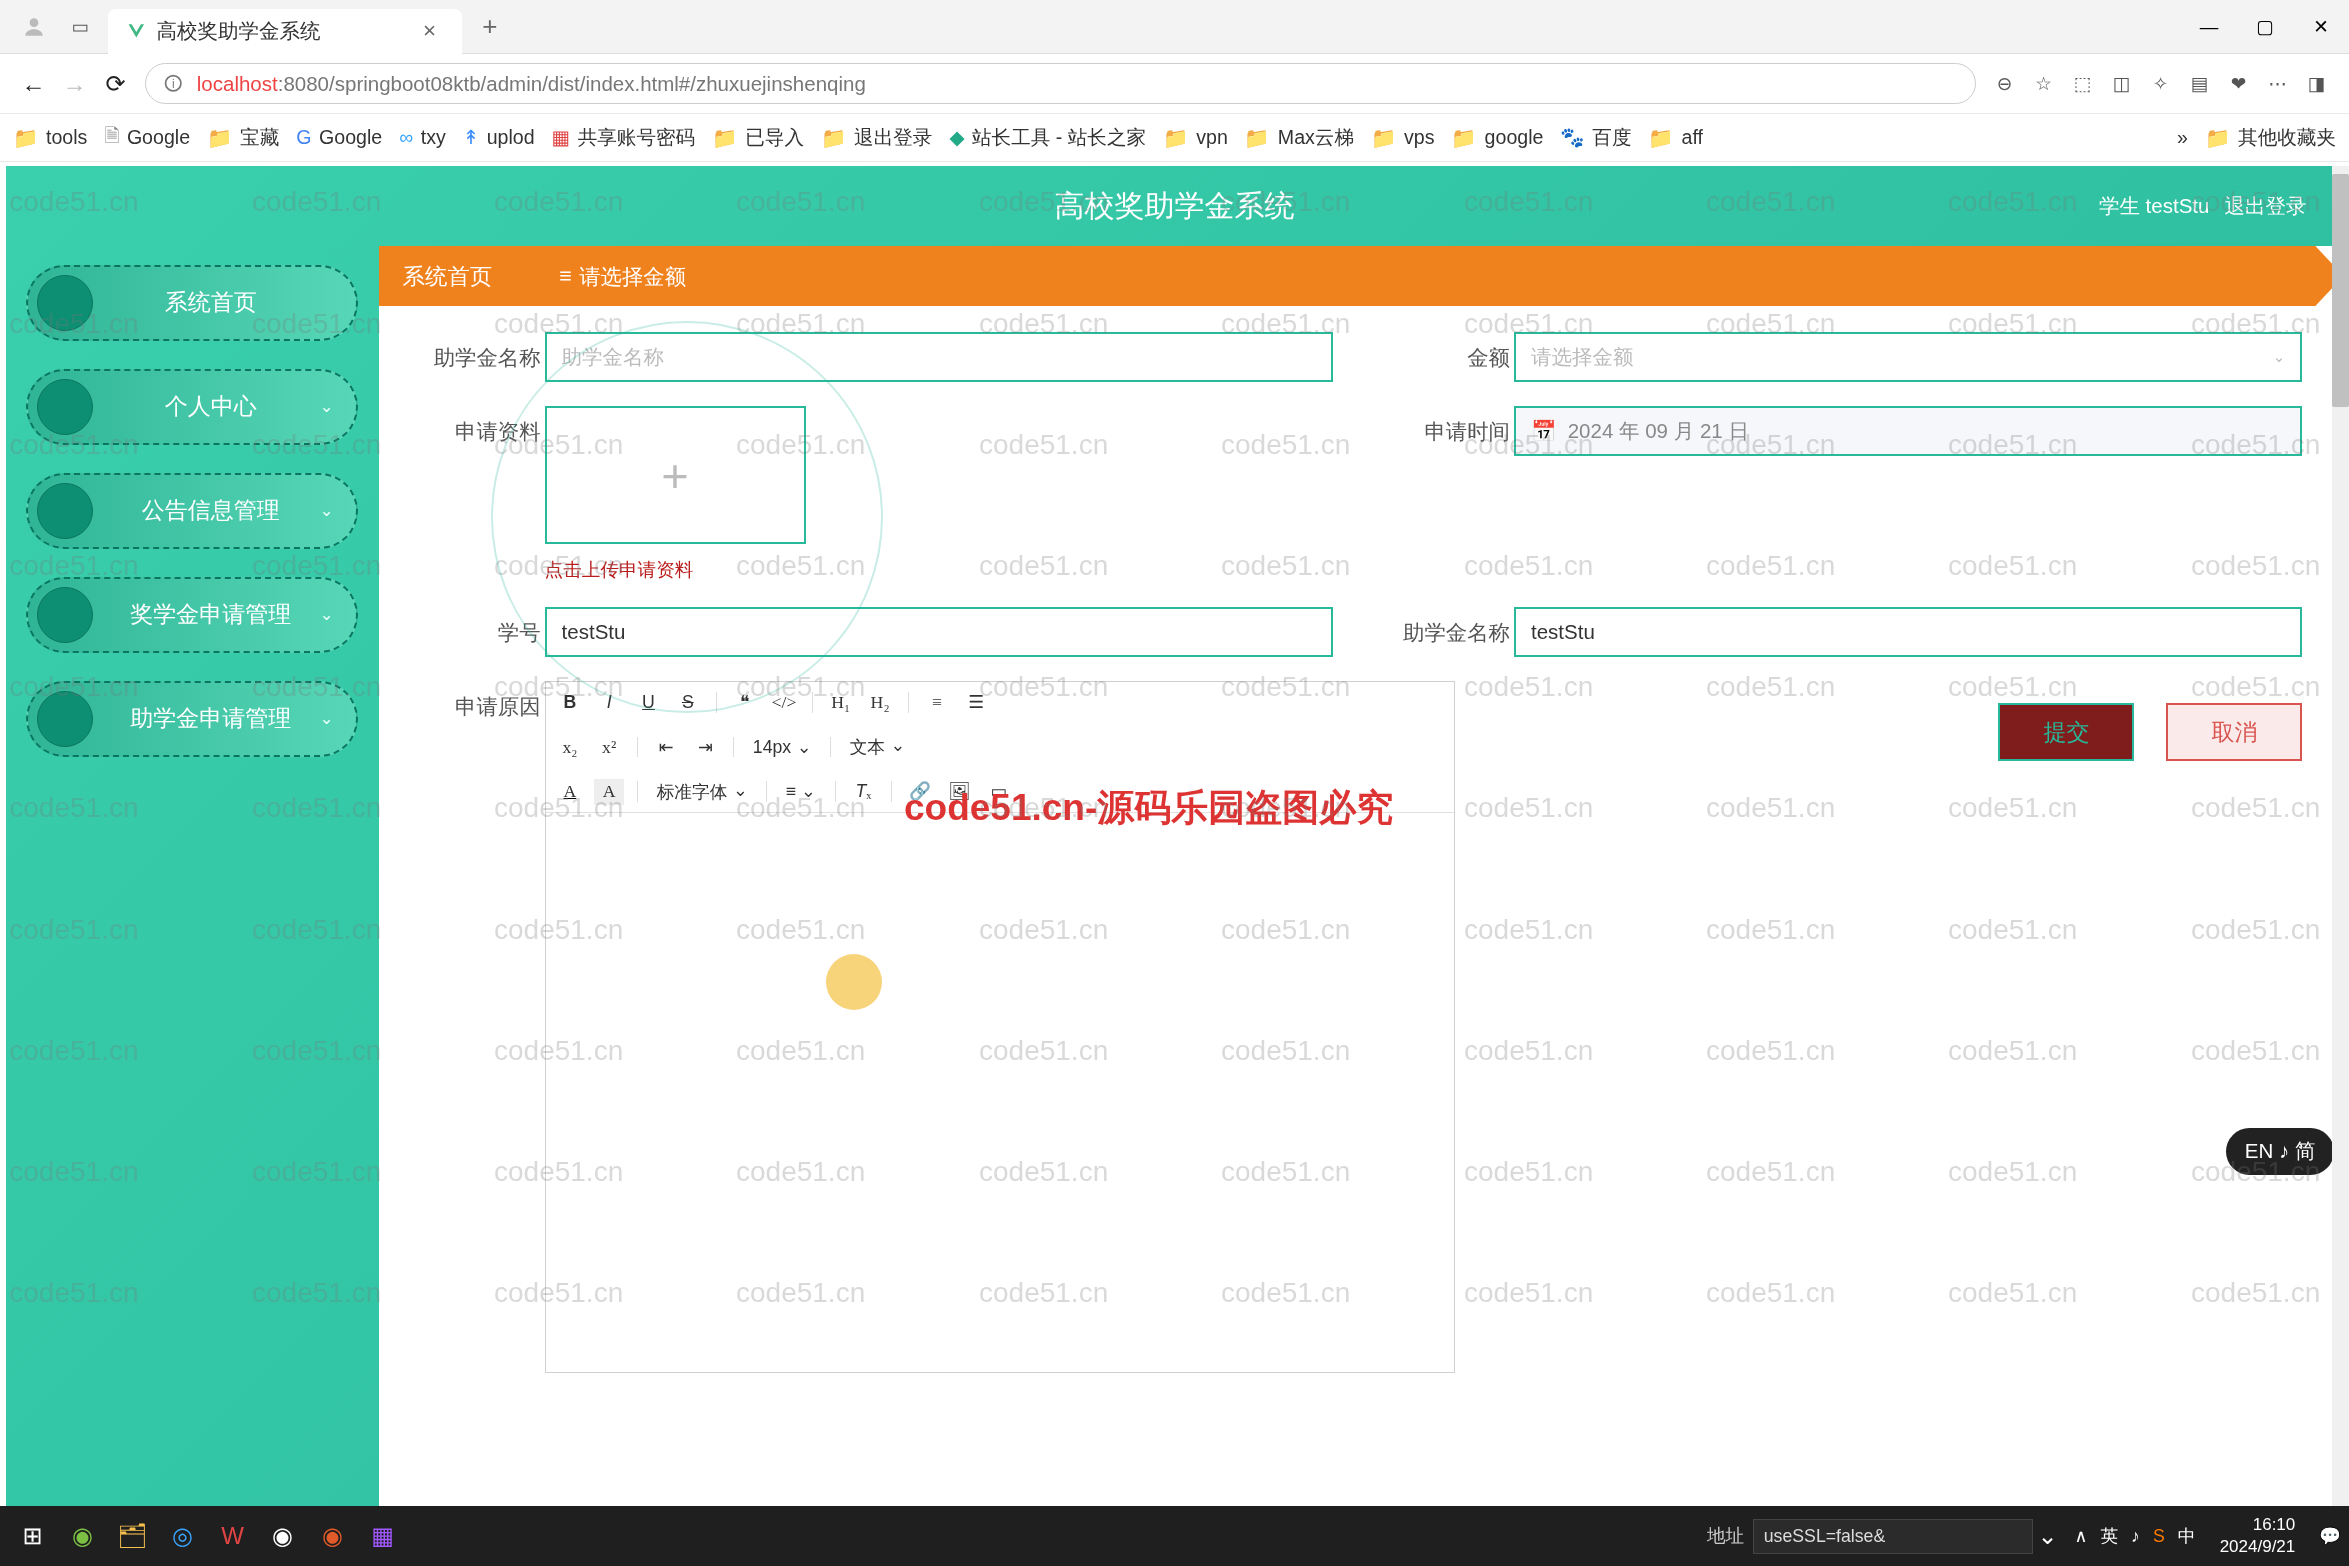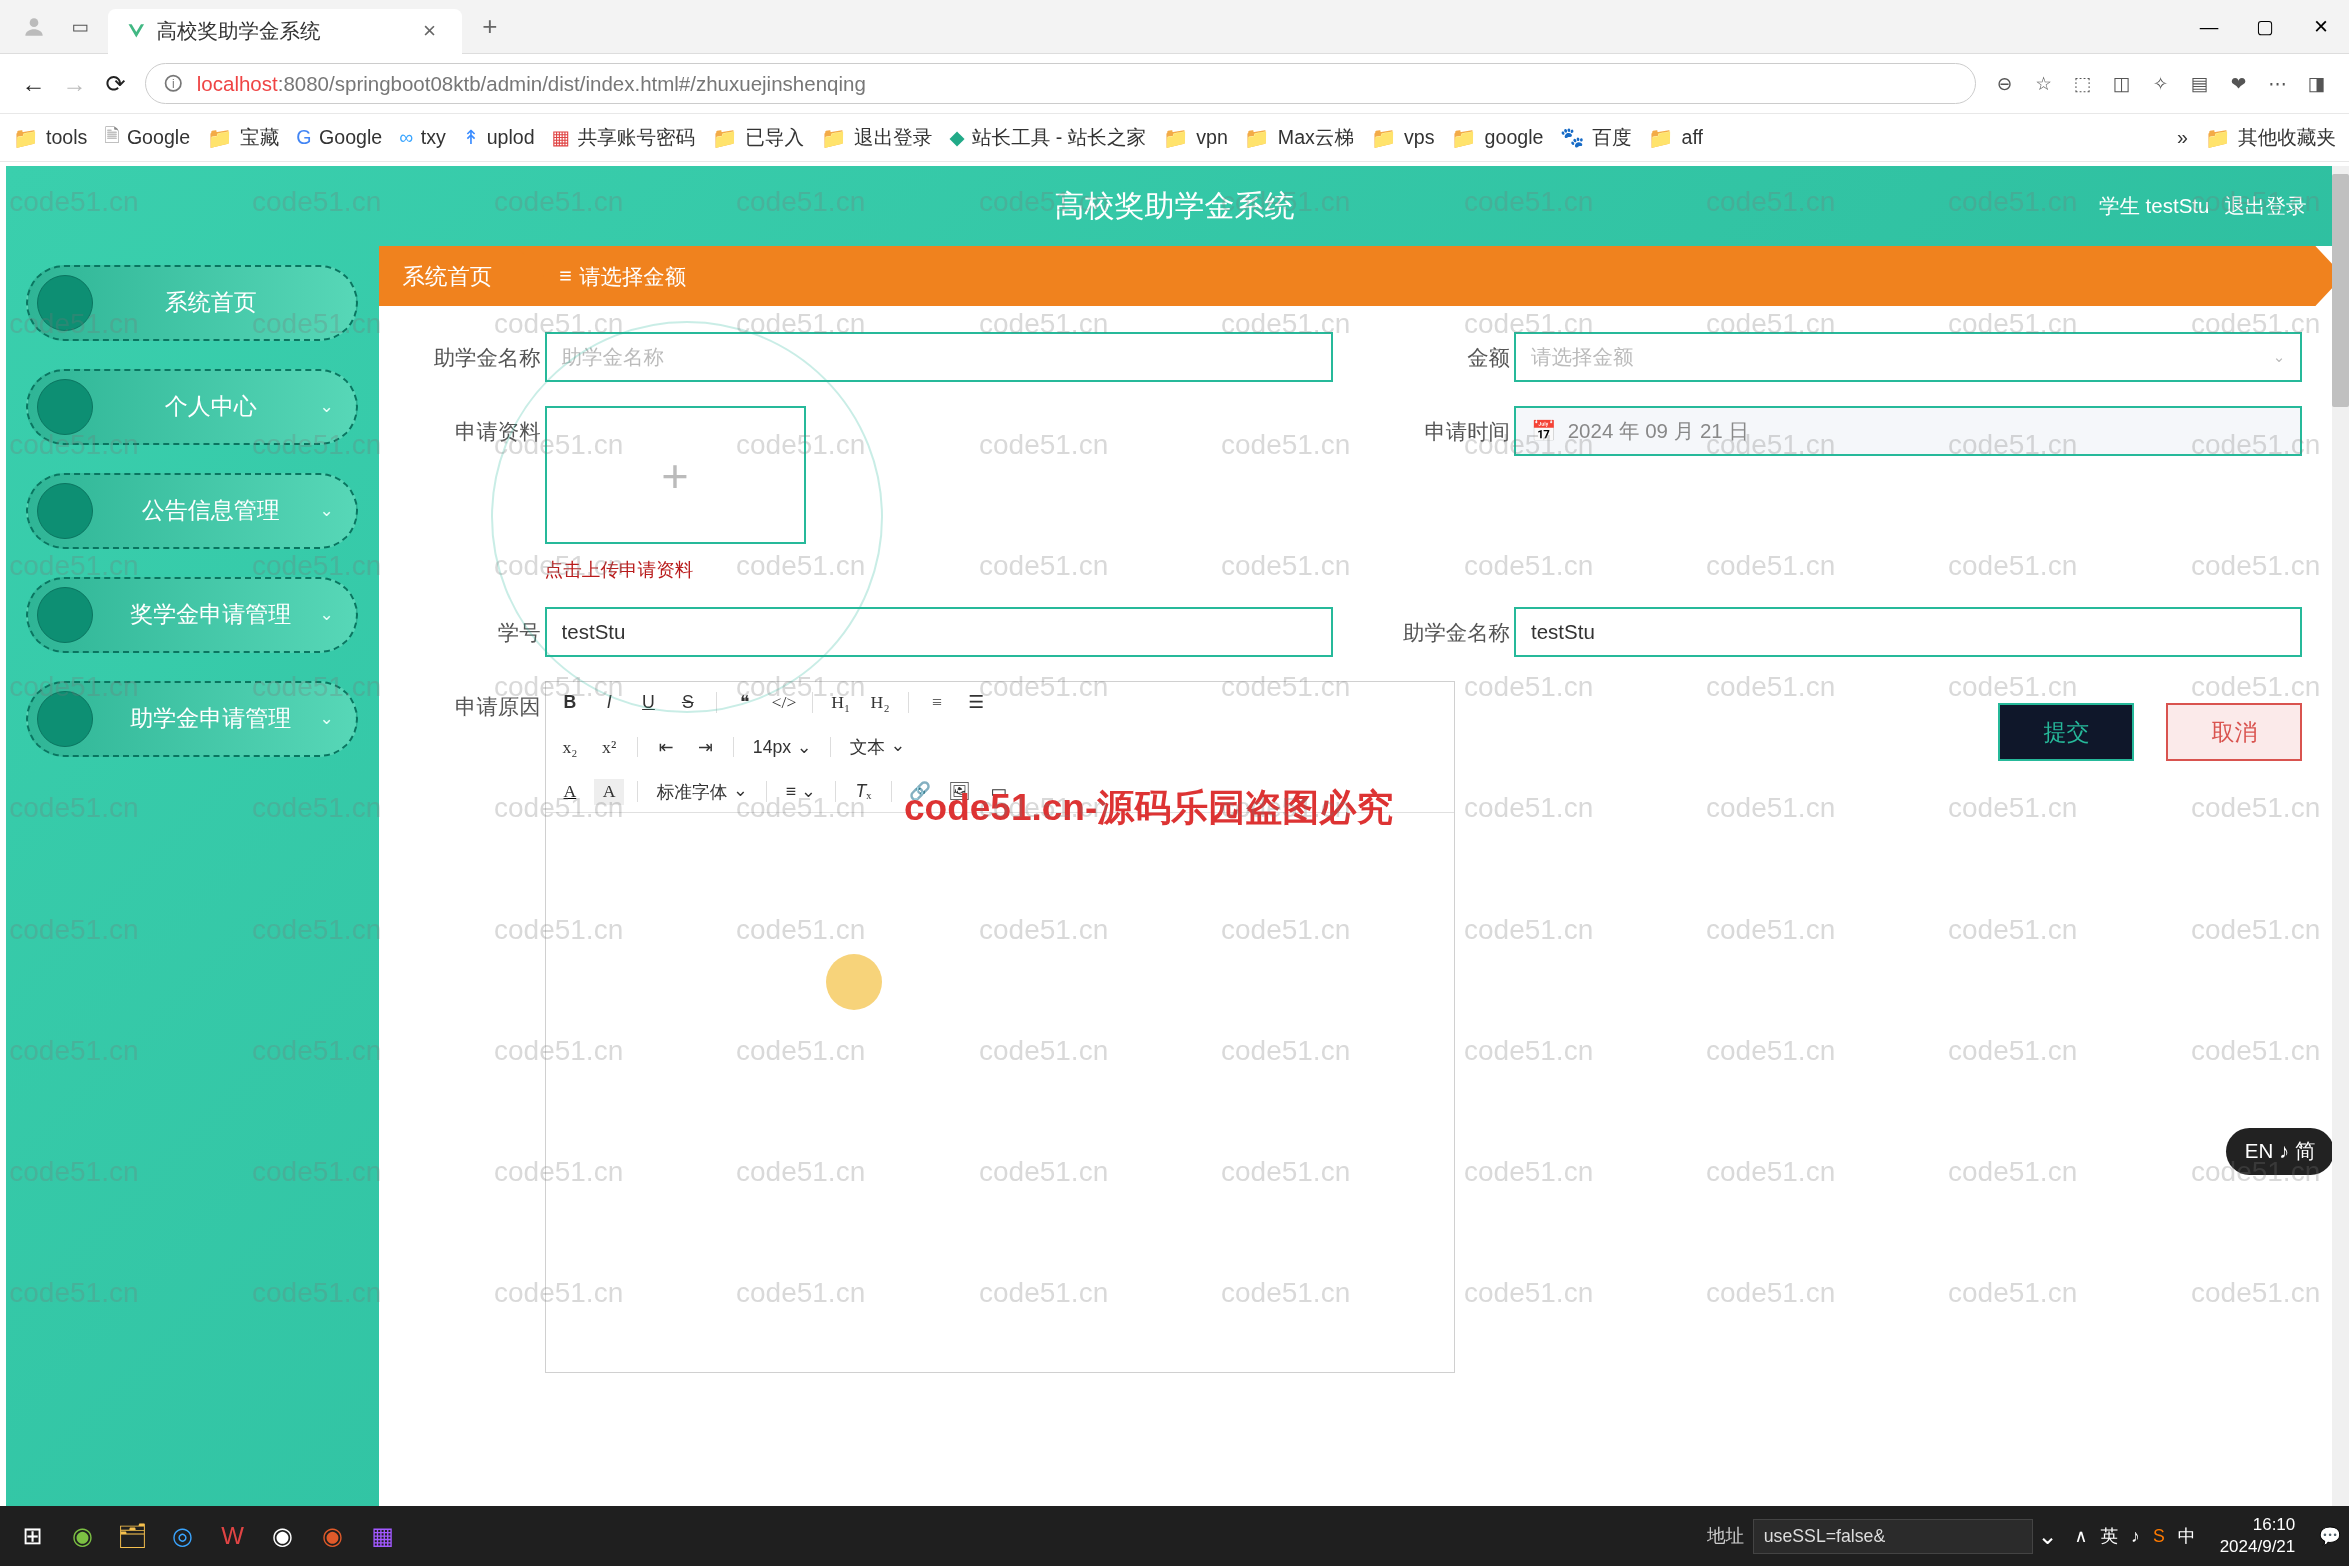--- a/index.html
+++ b/index.html
@@ -69,21 +69,21 @@
 .dateinput .cal{color:#aaa}
 
 .editor{border:0.9px solid #d0d0d0}
 .etoolbar{background:#fff;padding:7.5px 9.3px;display:flex;flex-wrap:wrap;gap:9.3px;align-items:center;border-bottom:0.9px solid #e0e0e0}
 .etoolbar .tb{width:30px;height:26px;display:flex;align-items:center;justify-content:center;font-size:17.7px;color:#333;font-family:serif}
 .etoolbar .tsep{width:0.9px;height:20.5px;background:#ddd;margin:0 3.7px}
 .etoolbar .tsel{font-size:17.7px;color:#333;padding:0 5.6px;display:flex;align-items:flex-start;gap:5.6px}
 .ebody{min-height:559px;background:#fff;padding:15px;position:relative}
 .actionrow-inline{display:flex;gap:32px}
 .btn{height:58px;padding:0 43px;font-size:23px;display:flex;align-items:center;justify-content:center;cursor:pointer}
-.btn-submit{background:#0f172a;border:2.8px solid #26b99a;color:#26b99a}
+.btn-submit{background:#7f1d1d;border:2.8px solid #26b99a;color:#26b99a}
 .btn-cancel{background:#fbeaea;border:2.8px solid #d9534f;color:#d9534f}
 
 
 .wm{position:absolute;color:rgba(120,120,120,0.28);font-size:28px;pointer-events:none;user-select:none}
 .banner{position:absolute;color:#dd3333;font-size:37px;font-weight:600;pointer-events:none}
 
 
 .taskbar{position:absolute;bottom:0;left:0;right:0;height:60px;background:#1f1f1f;display:flex;align-items:center;padding:0 7.5px}
 .taskbar .tb-item{width:50px;height:50px;display:flex;align-items:center;justify-content:center;font-size:24px;color:#fff}
 .taskbar .spacer{flex:1}

